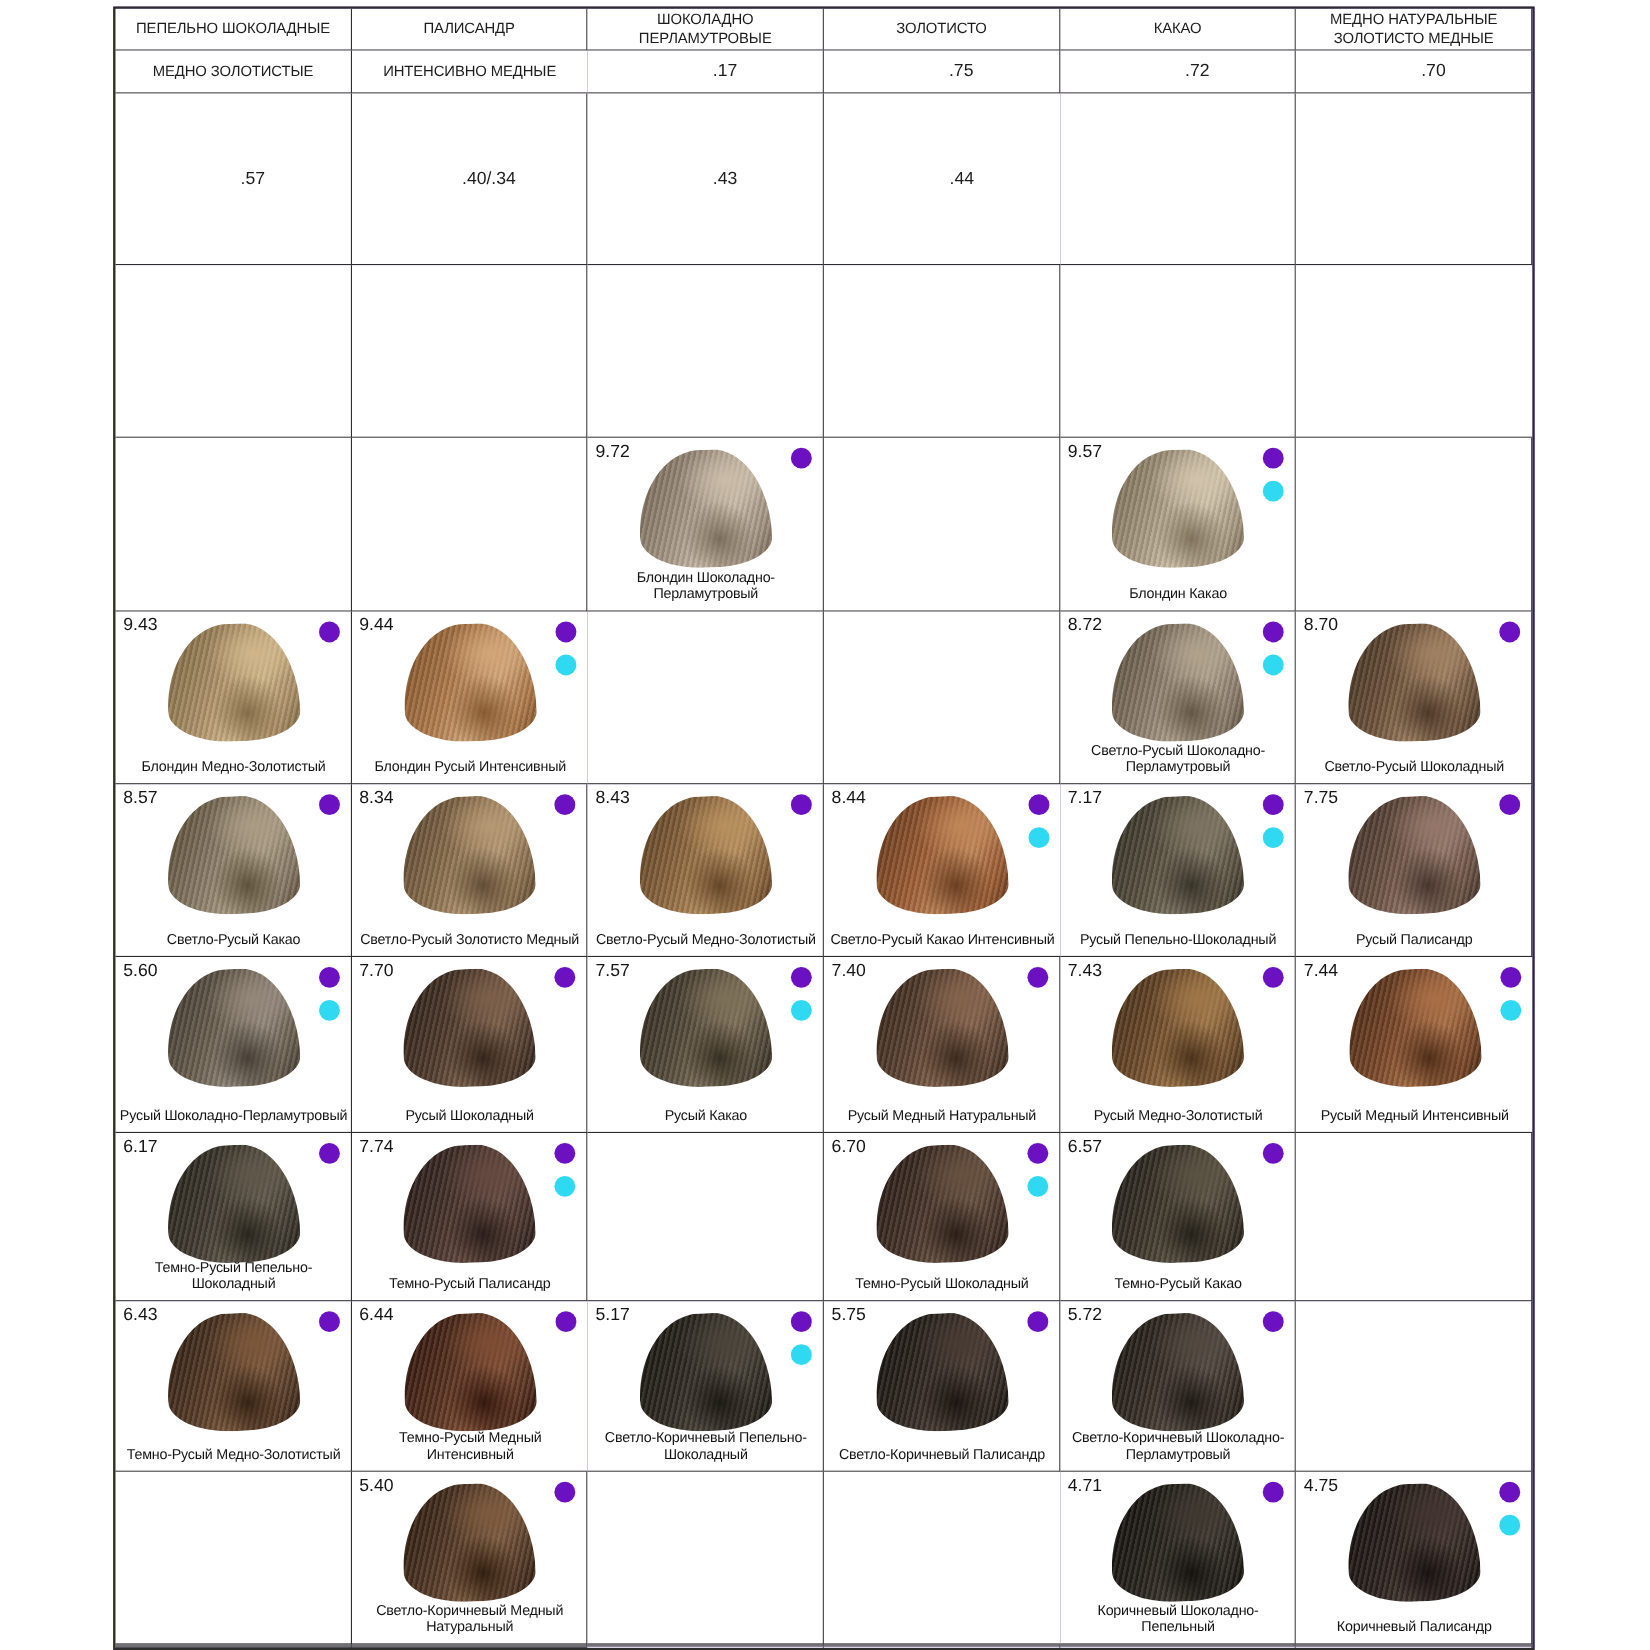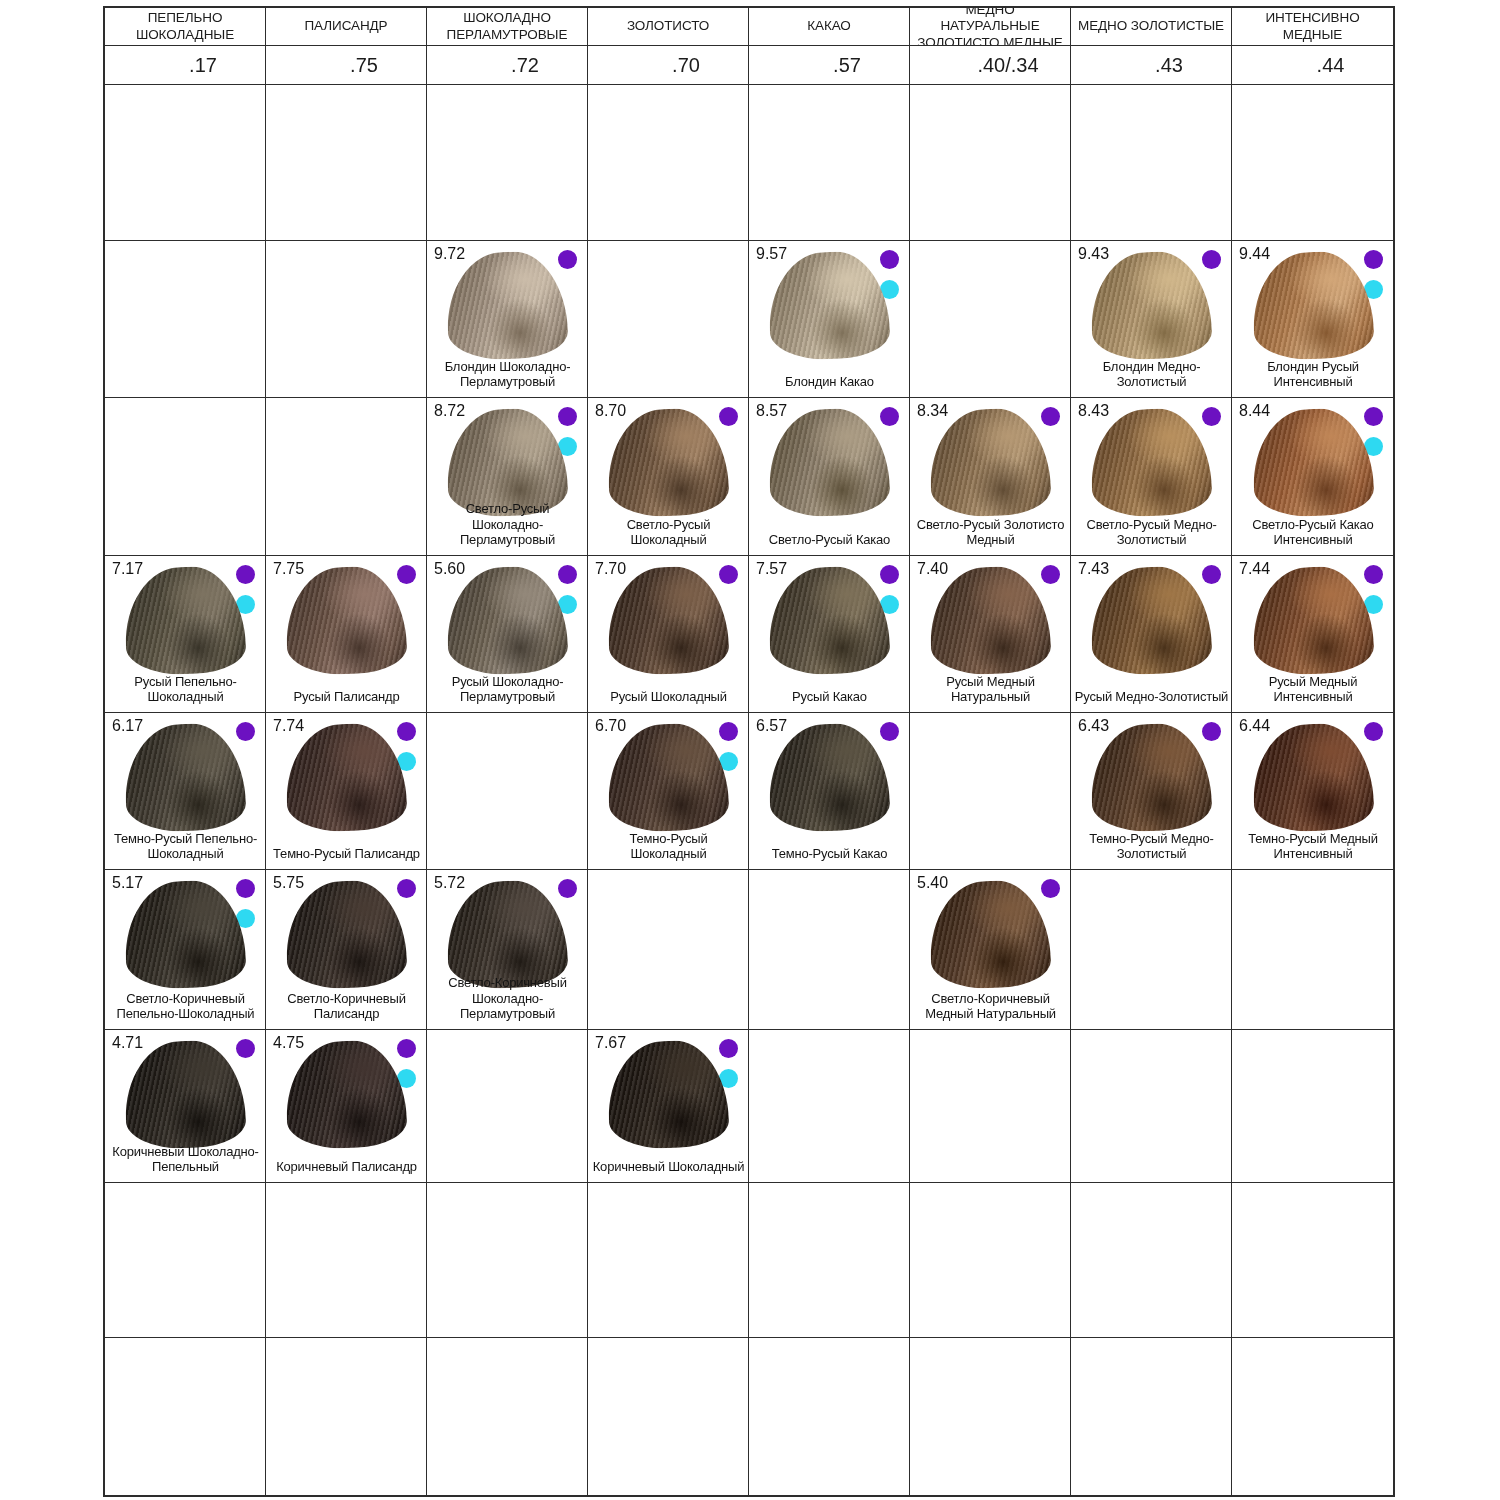--- a/index.html
+++ b/index.html
@@ -8,21 +8,21 @@
     width: 1500px; height: 1500px;
     font-family: "Liberation Sans", sans-serif;
     position: relative;
     color: #111;
   }
   .chart-grid {
     position: absolute;
     left: 103px; top: 6px;
     width: 1292px;
     display: grid;
-    grid-template-columns: repeat(8, 1fr);
+    grid-template-columns: repeat(6, 1fr);
     grid-template-rows: 38px 39px 156px 157px 158px 157px 157px 160px 153px 155px 157px;
     border: 2px solid #2d2d2d;
     background: #4c1d95;
   }
   .cell {
     border-right: 1.5px solid #2d2d2d;
     border-bottom: 1.5px solid #2d2d2d;
     position: relative;
     overflow: hidden;
     background: #fff;
@@ -32,21 +32,21 @@
   .hname {
     display: flex; align-items: center; justify-content: center;
     text-align: center;
     font-size: 13.5px; line-height: 1.22;
     padding: 2px 5px;
     color: #1c1c1c;
     letter-spacing: -0.1px;
   }
   .hcode {
     display: flex; align-items: center; justify-content: center;
-    font-size: 20px;
+    font-size: 16px;
     color: #1c1c1c;
     padding-left: 36px;
   }
   .code {
     position: absolute; top: 4px; left: 7px;
     font-size: 16px;
     color: #141414;
   }
   .dots {
     position: absolute; top: 9px; right: 10px;

